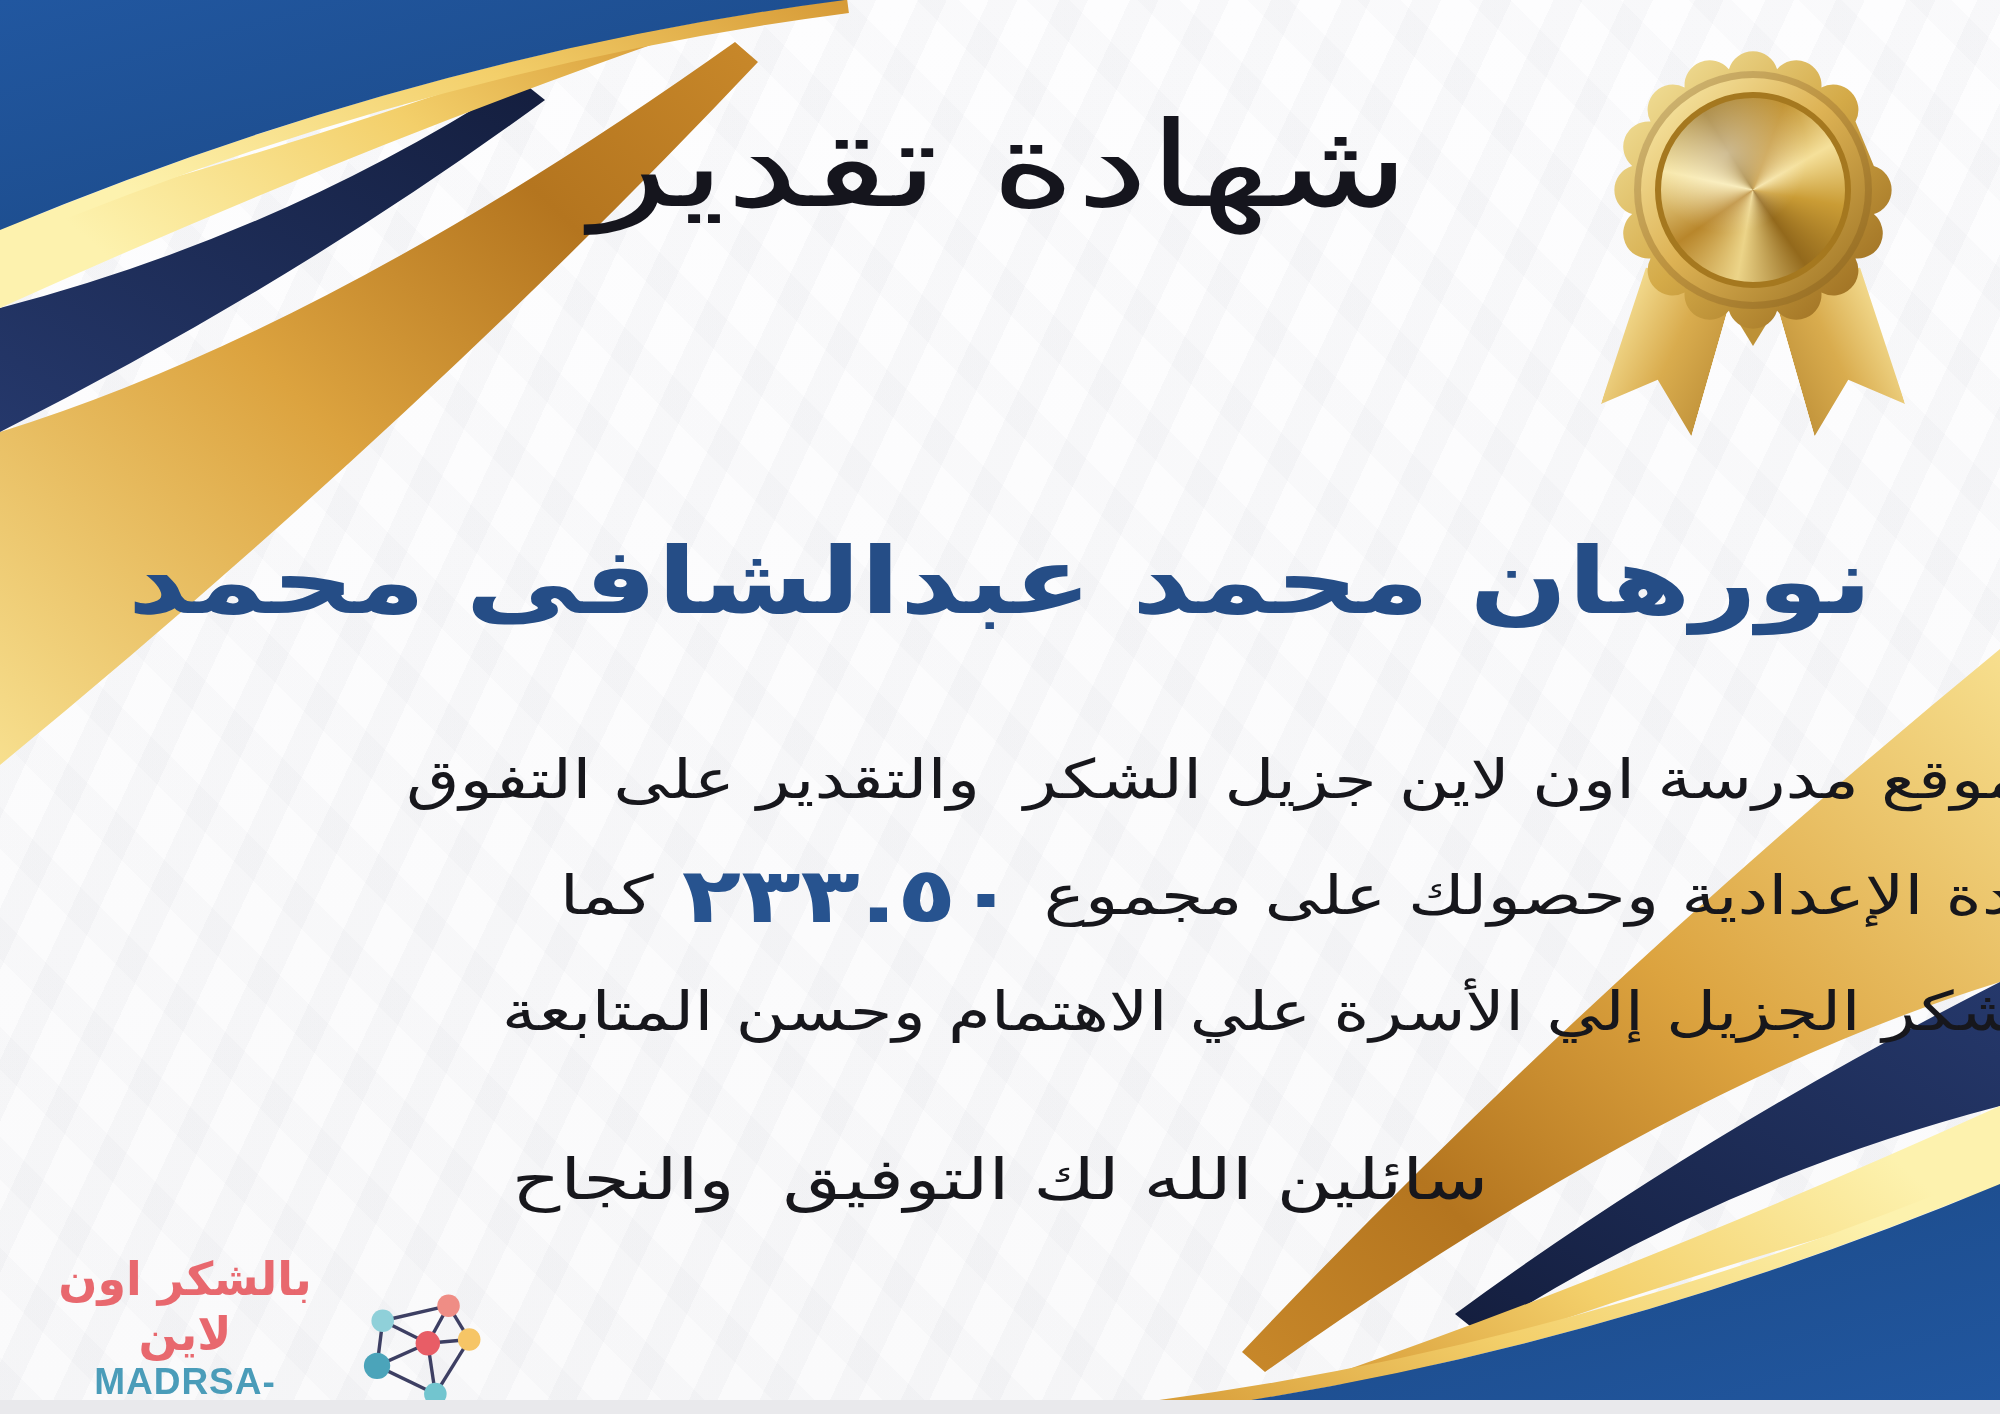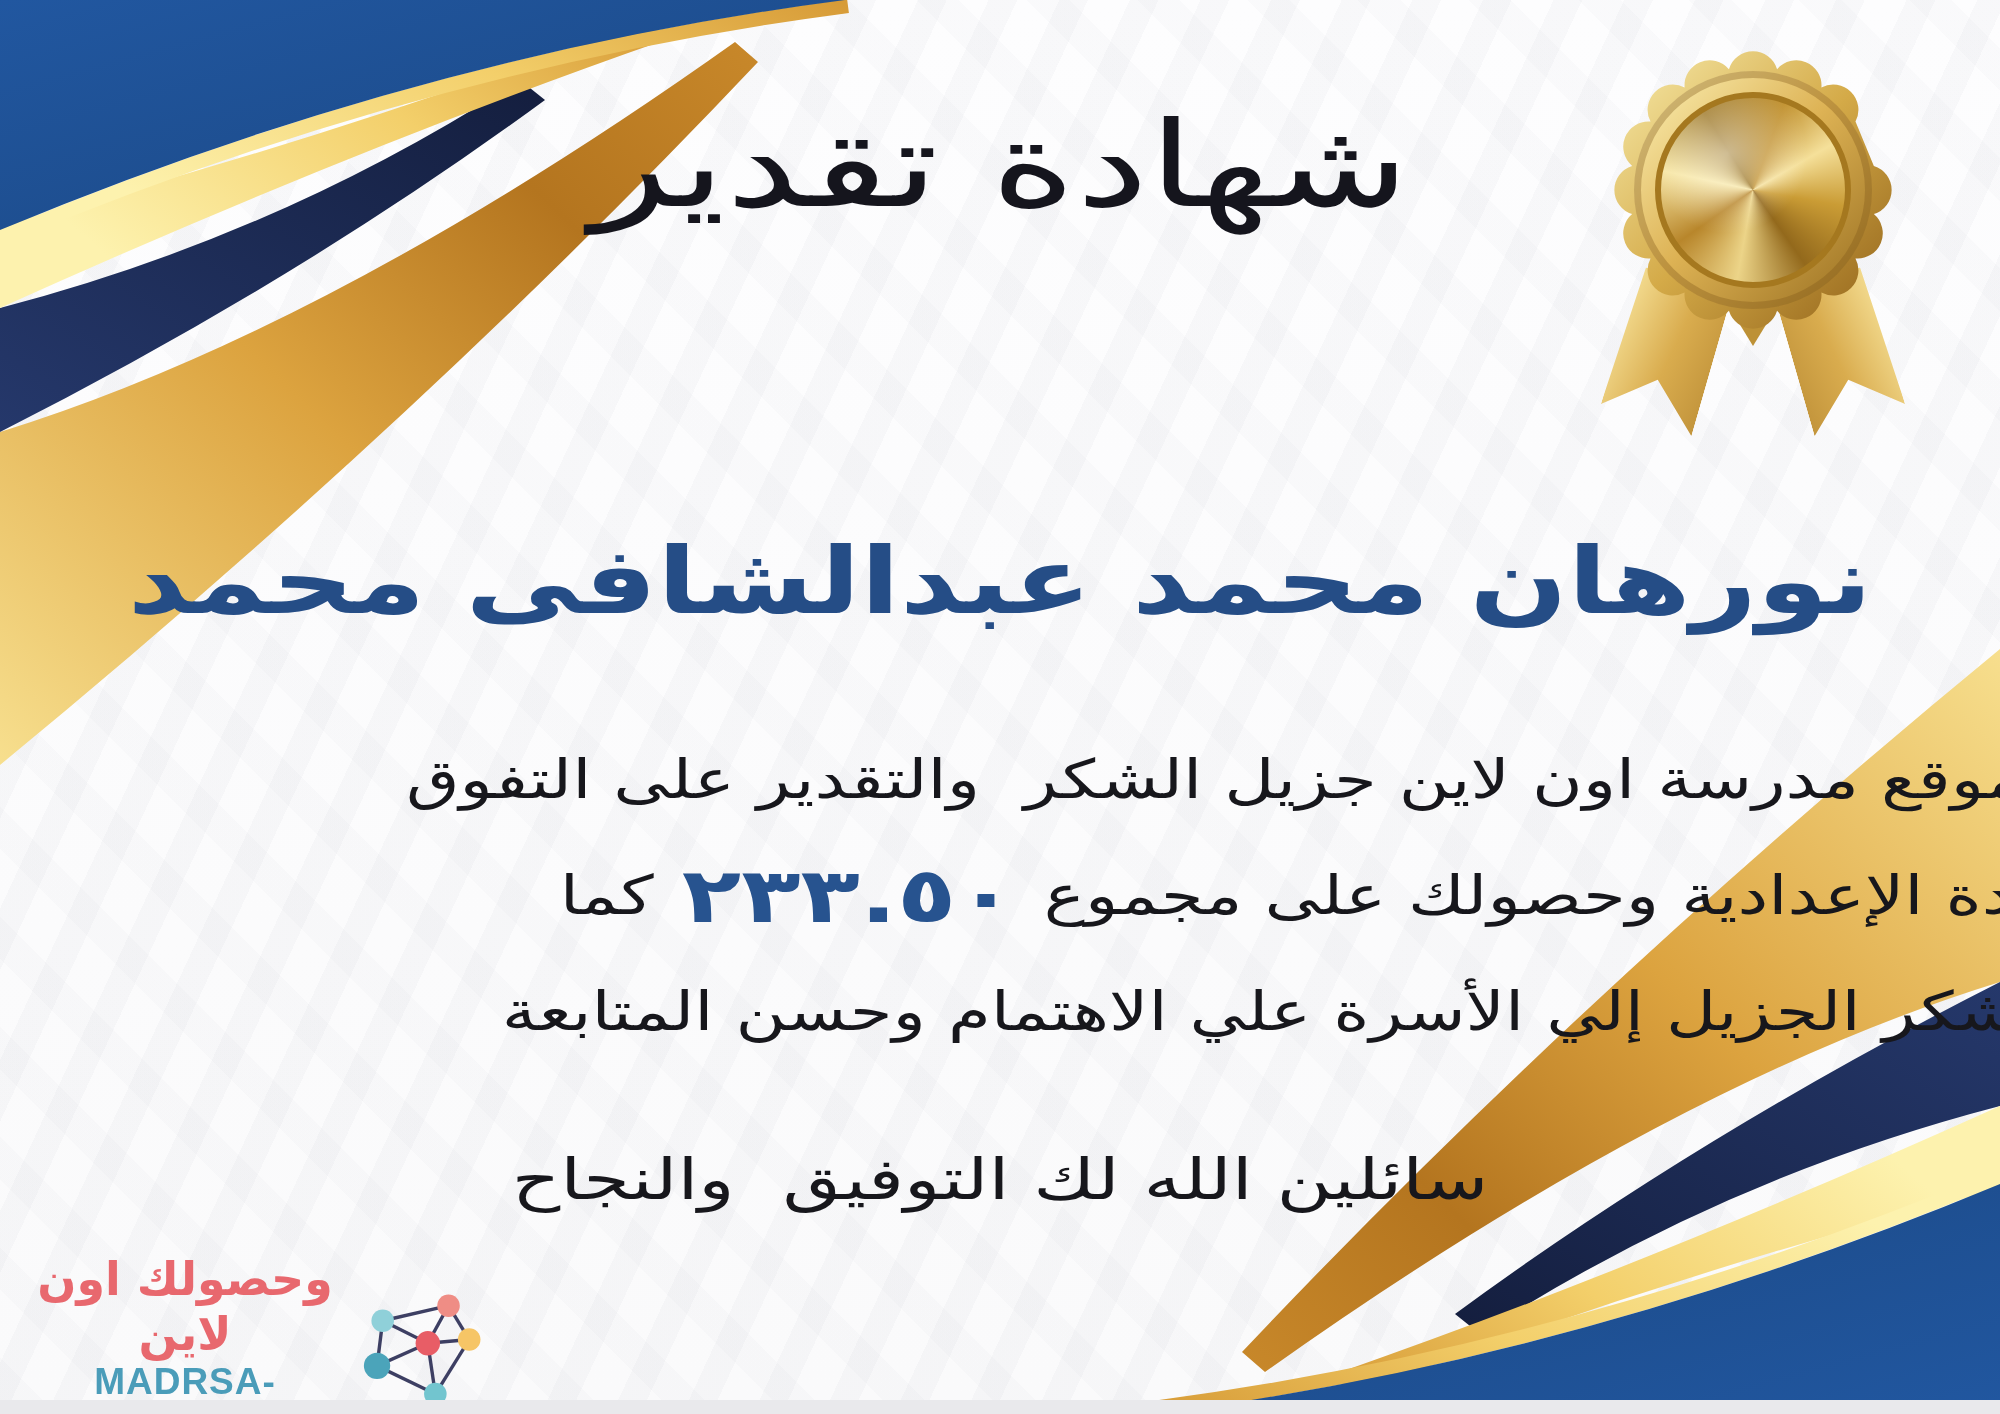--- a/index.html
+++ b/index.html
@@ -142,18 +142,18 @@
           <line x1="114" y1="58" x2="78" y2="116"></line>
       </g>
       <circle cx="92" cy="22" r="12" fill="#ef8d85"></circle>
       <circle cx="22" cy="38" r="12" fill="#8fd0d9"></circle>
       <circle cx="70" cy="62" r="13" fill="#e85d66"></circle>
       <circle cx="114" cy="58" r="12" fill="#f6c566"></circle>
       <circle cx="16" cy="86" r="14" fill="#4ba4ba"></circle>
       <circle cx="78" cy="116" r="12" fill="#72c5cf"></circle>
     </svg>
     <div class="logo-textcol">
-      <div class="logo-ar">وحصولك اون لاين</div>
+      <div class="logo-ar">بالشكر اون لاين</div>
       <div class="logo-en" dir="ltr">MADRSA-ONLINE.COM</div>
     </div>
   </div>
 
 </div>
 
 </body></html>

